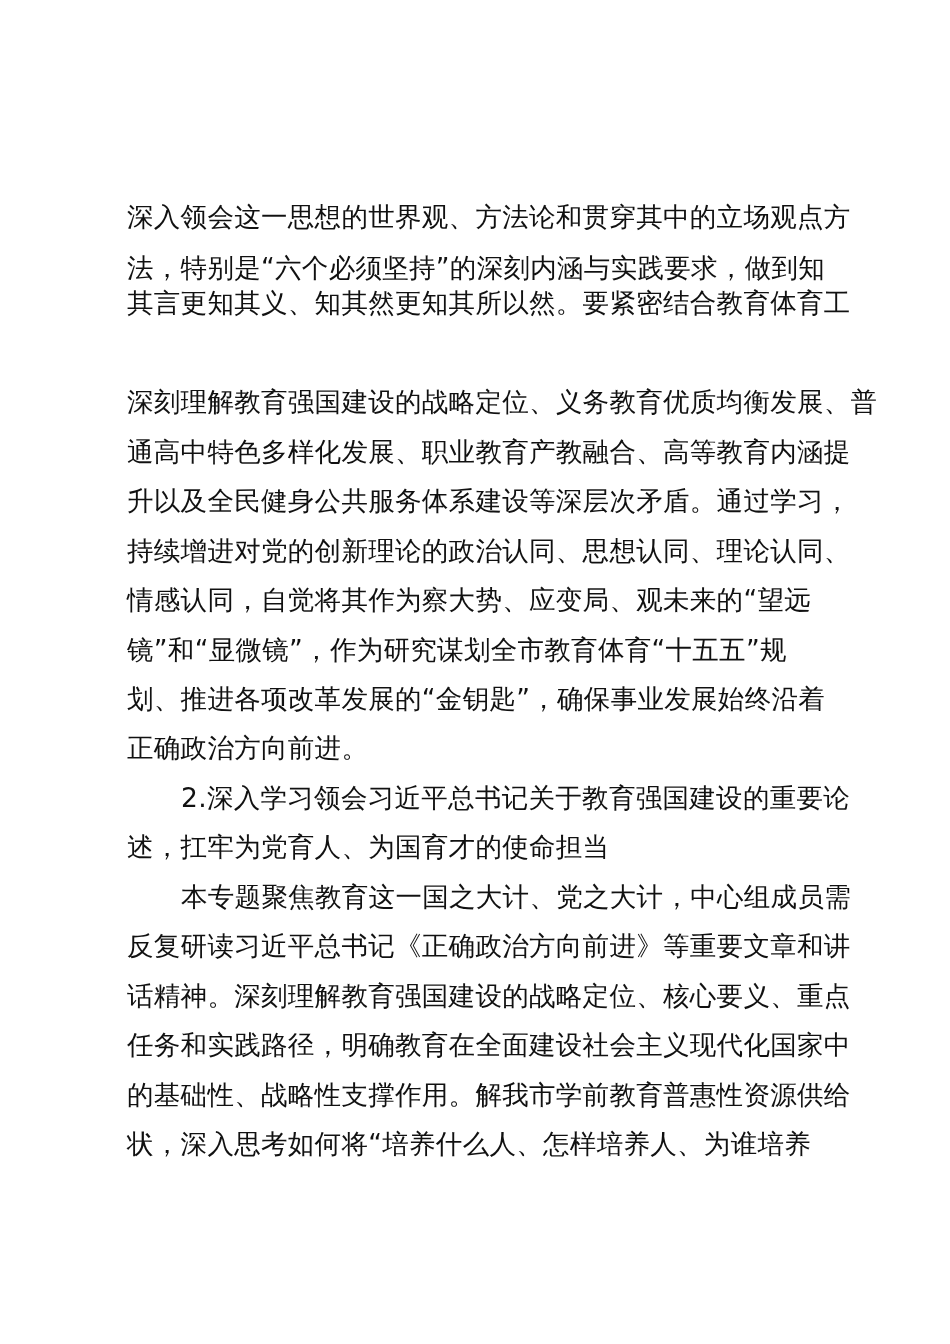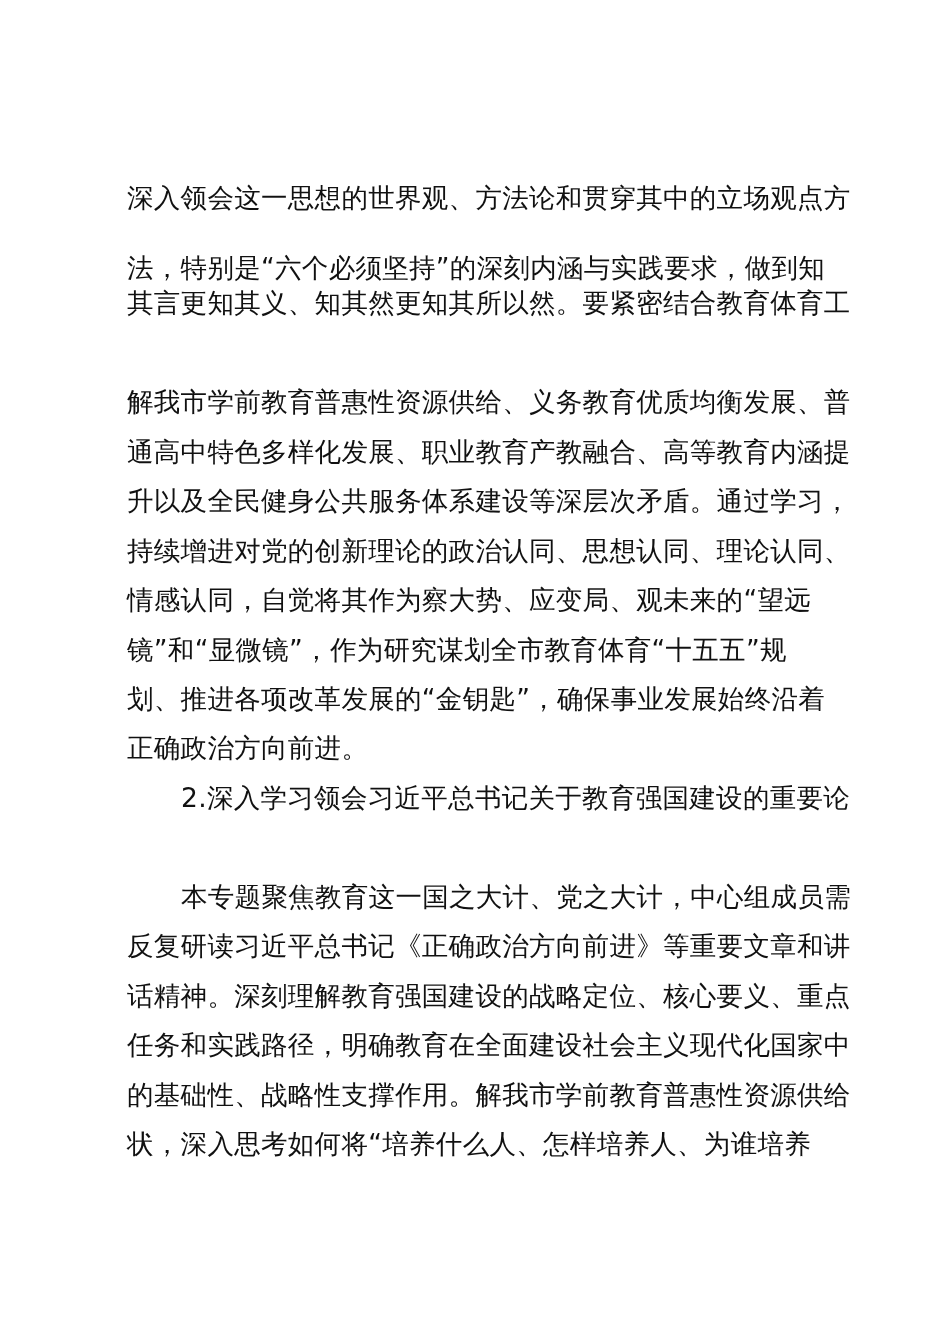--- a/index.html
+++ b/index.html
@@ -19,33 +19,34 @@
     white-space: nowrap;
     letter-spacing: 0.3px;
   }
   .indent { left: 181px; width: 651px; }
 </style>
 </head>
 <body>
 
 <div class="page">
 
-  <div class="line" style="top:178px">深入领会这一思想的世界观、方法论和贯穿其中的立场观点方</div>
+  <div class="line" style="top:197px">深入领会这一思想的世界观、方法论和贯穿其中的立场观点方</div>
   <div class="line" style="top:248px">法，特别是“六个必须坚持”的深刻内涵与实践要求，做到知</div>
   <div class="line" style="top:283px">其言更知其义、知其然更知其所以然。要紧密结合教育体育工</div>
-  <div class="line" style="top:382px">解我市学前教育普惠性资源供给、义务教育优质均衡发展、普</div>
+  <div class="line" style="top:382px">深刻理解教育强国建设的战略定位、义务教育优质均衡发展、普</div>
   <div class="line" style="top:432px">通高中特色多样化发展、职业教育产教融合、高等教育内涵提</div>
   <div class="line" style="top:481px">升以及全民健身公共服务体系建设等深层次矛盾。通过学习，</div>
   <div class="line" style="top:531px">持续增进对党的创新理论的政治认同、思想认同、理论认同、</div>
   <div class="line" style="top:580px">情感认同，自觉将其作为察大势、应变局、观未来的“望远</div>
   <div class="line" style="top:630px">镜”和“显微镜”，作为研究谋划全市教育体育“十五五”规</div>
   <div class="line" style="top:679px">划、推进各项改革发展的“金钥匙”，确保事业发展始终沿着</div>
   <div class="line" style="top:728px">正确政治方向前进。</div>
 
   <div class="line indent" style="top:778px">2.深入学习领会习近平总书记关于教育强国建设的重要论</div>
+  <div class="line" style="top:827px">述，扛牢为党育人、为国育才的使命担当</div>
 
   <div class="line indent" style="top:877px">本专题聚焦教育这一国之大计、党之大计，中心组成员需</div>
   <div class="line" style="top:926px">反复研读习近平总书记《正确政治方向前进》等重要文章和讲</div>
   <div class="line" style="top:976px">话精神。深刻理解教育强国建设的战略定位、核心要义、重点</div>
   <div class="line" style="top:1025px">任务和实践路径，明确教育在全面建设社会主义现代化国家中</div>
   <div class="line" style="top:1075px">的基础性、战略性支撑作用。解我市学前教育普惠性资源供给</div>
   <div class="line" style="top:1124px">状，深入思考如何将“培养什么人、怎样培养人、为谁培养</div>
 </div>
 
 </body></html>

